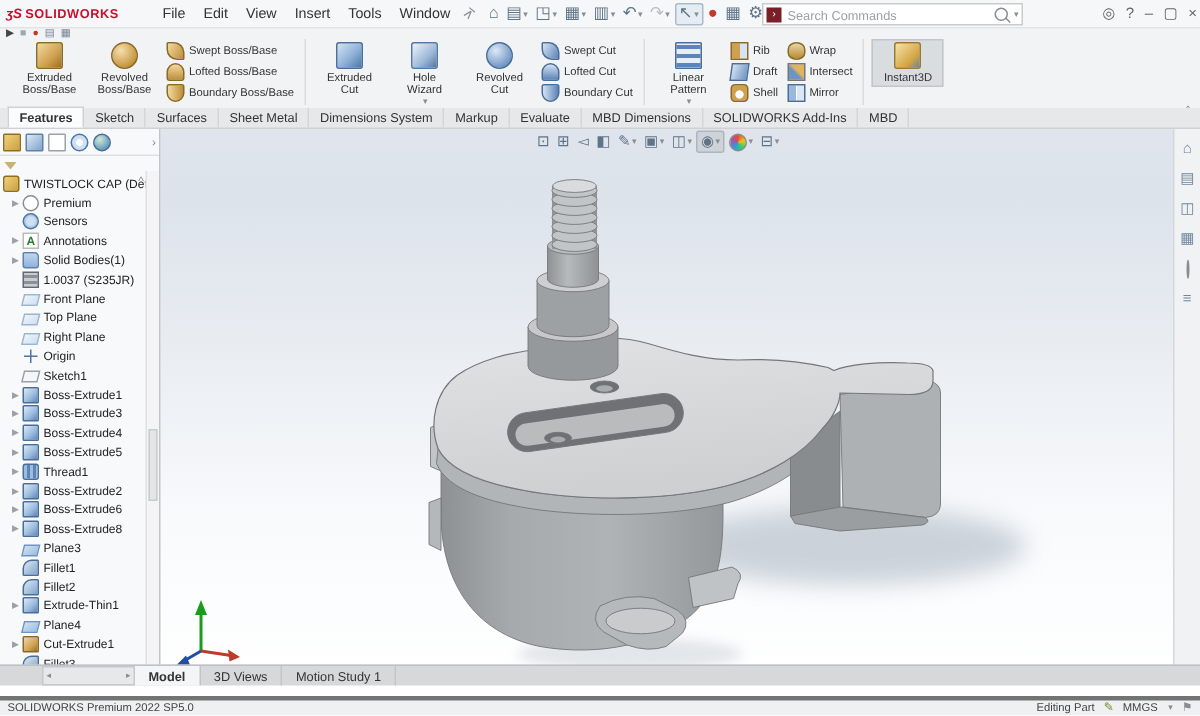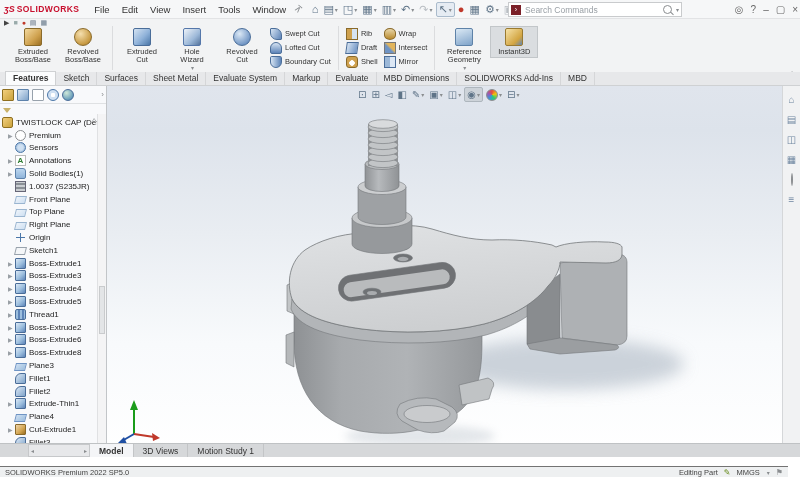--- a/index.html
+++ b/index.html
@@ -1,21 +1,21 @@
 <!DOCTYPE html>
 <html><head>
 <meta charset="utf-8">
 <style>
   html,body{margin:0;padding:0;width:800px;height:477px;overflow:hidden;
     font-family:"Liberation Sans","DejaVu Sans",sans-serif;background:#fff;
     -webkit-user-select:none;user-select:none;position:relative;font-size:10px;color:#333}
   
   .titlebar{position:absolute;top:0;left:0;right:0;height:18px;background:#f6f7f8;
     border-bottom:1px solid #e2e3e5;display:flex;align-items:center;padding:0 4px;z-index:10}
-  .logo{display:flex;align-items:baseline;margin-right:10px}
+  .logo{display:flex;align-items:baseline;margin-right:24px}
   .logo-mark{color:#c8102e;font-weight:bold;font-size:9px;font-style:italic;margin-right:2px}
   .logo-text{color:#c8102e;font-weight:bold;font-size:8.5px;letter-spacing:.4px}
   .menubar{display:flex;gap:2px;margin-right:4px}
   .menu{padding:1px 5px;font-size:9.5px;color:#333;cursor:default}
   .pin{color:#8a8d90;font-size:9px;margin-right:8px;transform:rotate(40deg)}
   .quickbar{display:flex;align-items:center;gap:1px}
   .qi{display:flex;align-items:center;padding:1px 2px;border-radius:2px}
   .qi .qg{font-size:11px;color:#5f7488;line-height:11px}
   .qi.pressed{background:#e6ecf3;border:1px solid #aabbcc}
   .qi.dis .qg{color:#b9bec3}
@@ -132,22 +132,22 @@
   
   .triad{position:absolute;left:112px;bottom:6px;z-index:2}
   
   .doctabs{position:absolute;left:0;bottom:20px;right:0;height:13px;background:#d6d8da;
     border-top:1px solid #bfc2c4;display:flex;align-items:stretch;font-size:8.5px;z-index:11}
   .hscroll{width:56px;margin-left:28px;background:#e7e8ea;border:1px solid #c6c8ca;display:flex;
     align-items:center;justify-content:space-between;padding:0 2px;color:#8a8d90;font-size:6px}
   .dtab{padding:1px 9px;display:flex;align-items:center;color:#333;border-right:1px solid #c3c5c7}
   .dtab.active{background:#f4f5f7;font-weight:bold}
   
-  .statusbar{position:absolute;left:0;right:12px;bottom:0;height:10px;background:#eef0f1;
-    border-top:1px solid #737373;display:flex;align-items:flex-end;padding:0 5px;font-size:7.5px;color:#444;z-index:11}
+  .statusbar{position:absolute;left:0;right:0;bottom:0;height:10px;background:#eef0f1;
+    border-top:3px solid #737373;display:flex;align-items:flex-start;padding:0 5px;font-size:7.5px;color:#444;z-index:11}
   .sb-right{margin-left:auto;display:flex;align-items:center;gap:6px}
   .sb-ico{font-size:8px;color:#6b8e23}
   .sb-flag{font-size:8px;color:#8a8d90}
 </style>
 </head>
 <body>
 
 <div class="titlebar">
   <span class="logo">
     <span class="logo-mark">ʒS</span>
@@ -236,20 +236,34 @@
       <div class="bigbtn">
         <span class="ri v-boss"></span>
         <div>Extruded</div>
         <div>Boss/Base</div>
       </div>
       <div class="bigbtn">
         <span class="ri v-boss-r"></span>
         <div>Revolved</div>
         <div>Boss/Base</div>
       </div>
+      <div class="stackcol">
+        <div class="stackbtn">
+          <span class="ri sm v-boss-s"></span>
+          <span>Swept Boss/Base</span>
+        </div>
+        <div class="stackbtn">
+          <span class="ri sm v-boss-l"></span>
+          <span>Lofted Boss/Base</span>
+        </div>
+        <div class="stackbtn">
+          <span class="ri sm v-boss-b"></span>
+          <span>Boundary Boss/Base</span>
+        </div>
+      </div>
     </div>
     <div class="rsep"></div>
     <div class="rgroup">
       <div class="bigbtn">
         <span class="ri v-cut"></span>
         <div>Extruded</div>
         <div>Cut</div>
       </div>
       <div class="bigbtn">
         <span class="ri v-wiz"></span>
@@ -272,20 +286,26 @@
           <span>Lofted Cut</span>
         </div>
         <div class="stackbtn">
           <span class="ri sm v-cut-b"></span>
           <span>Boundary Cut</span>
         </div>
       </div>
     </div>
     <div class="rsep"></div>
     <div class="rgroup">
+      <div class="bigbtn">
+        <span class="ri v-pattern"></span>
+        <div>Linear</div>
+        <div>Pattern</div>
+        <div class="dd">▾</div>
+      </div>
       <div class="stackcol">
         <div class="stackbtn">
           <span class="ri sm v-rib"></span>
           <span>Rib</span>
         </div>
         <div class="stackbtn">
           <span class="ri sm v-draft"></span>
           <span>Draft</span>
         </div>
         <div class="stackbtn">
@@ -303,39 +323,33 @@
           <span>Intersect</span>
         </div>
         <div class="stackbtn">
           <span class="ri sm v-mirror"></span>
           <span>Mirror</span>
         </div>
       </div>
     </div>
     <div class="rsep"></div>
     <div class="rgroup">
-      <div class="bigbtn">
-        <span class="ri v-ref"></span>
-        <div>Reference</div>
-        <div>Geometry</div>
-        <div class="dd">▾</div>
-      </div>
       <div class="bigbtn active">
         <span class="ri v-i3d"></span>
         <div>Instant3D</div>
       </div>
     </div>
   </div>
 
 <div class="cmdtabs">
     <span class="ctab active">Features</span>
     <span class="ctab">Sketch</span>
     <span class="ctab">Surfaces</span>
     <span class="ctab">Sheet Metal</span>
-    <span class="ctab">Evaluate System</span>
+    <span class="ctab">Dimensions System</span>
     <span class="ctab">Markup</span>
     <span class="ctab">Evaluate</span>
     <span class="ctab">MBD Dimensions</span>
     <span class="ctab">SOLIDWORKS Add-Ins</span>
     <span class="ctab">MBD</span>
   </div>
 
 <div class="main">
   <div class="viewport"></div>
 

